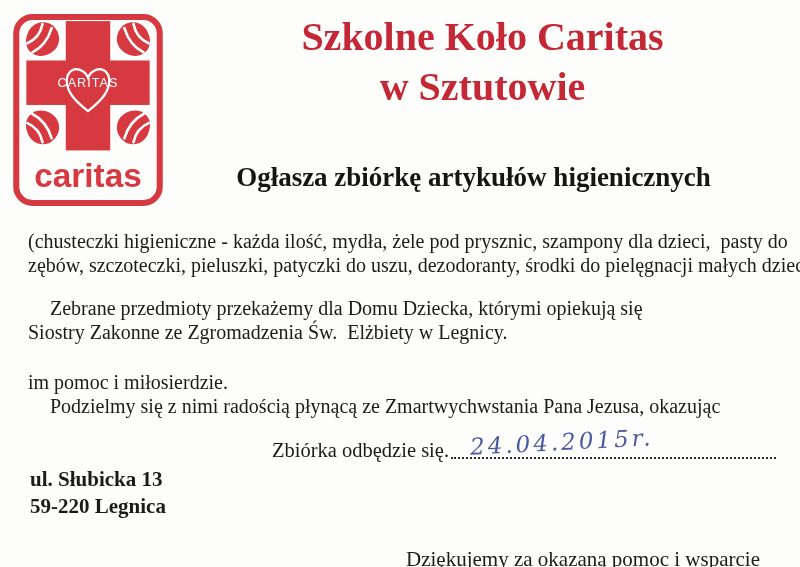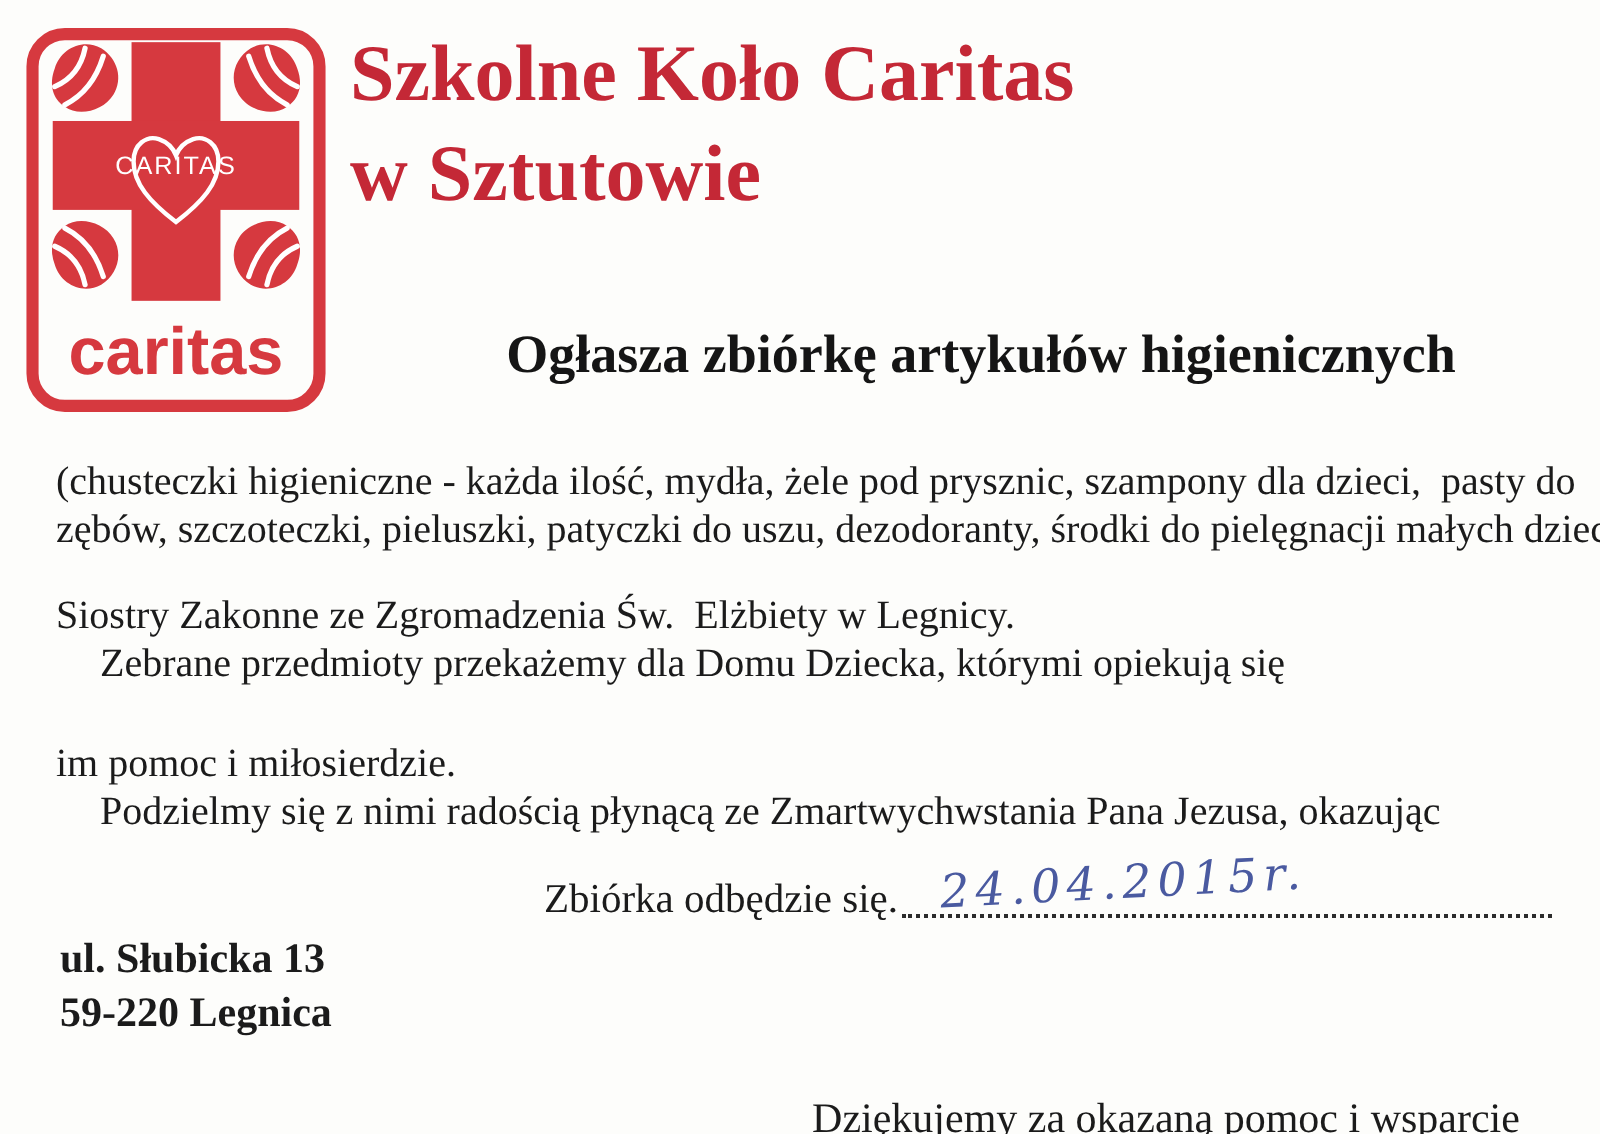--- a/index.html
+++ b/index.html
@@ -10,26 +10,26 @@
     overflow:hidden;
     font-family:"Liberation Serif", serif;
     color:#1b1b1b;
   }
   
   .logo{position:absolute;left:12px;top:13px;width:152px;height:194px;}
   .logo svg{width:100%;height:100%;display:block;}
   
   .title{
     position:absolute;left:175px;top:12px;width:615px;
-    text-align:left;font-weight:bold;font-size:40px;line-height:50px;
+    text-align:center;font-weight:bold;font-size:40px;line-height:50px;
     color:#c42836;
     font-family:Liberation Serif, serif;
   }
   .subtitle{
-    position:absolute;left:183px;top:160px;width:615px;
+    position:absolute;left:166px;top:160px;width:615px;
     text-align:center;font-weight:bold;font-size:27px;line-height:34px;
     color:#151515;
   }
   
   .body-text{position:absolute;left:28px;top:229px;width:766px;}
   .para{margin:0;}
   .para .line{white-space:pre;font-size:20px;line-height:24px;}
   .para .indent{padding-left:22px;}
   .gap-a{height:19px;}
   .gap-b{height:26px;}
@@ -115,22 +115,22 @@
 
   <div class="subtitle">Ogłasza zbiórkę artykułów higienicznych</div>
 
   <div class="body-text">
     <p class="para">
       <span class="line" style="display:block">(chusteczki higieniczne - każda ilość, mydła, żele pod prysznic, szampony dla dzieci,  pasty do</span>
       <span class="line" style="display:block">zębów, szczoteczki, pieluszki, patyczki do uszu, dezodoranty, środki do pielęgnacji małych dzieci ).</span>
     </p>
     <div class="gap-a"></div>
     <p class="para">
+      <span class="line indent" style="display:block">Zebrane przedmioty przekażemy dla Domu Dziecka, którymi opiekują się</span>
       <span class="line" style="display:block">Siostry Zakonne ze Zgromadzenia Św.  Elżbiety w Legnicy.</span>
-      <span class="line indent" style="display:block">Zebrane przedmioty przekażemy dla Domu Dziecka, którymi opiekują się</span>
     </p>
     <div class="gap-b"></div>
     <p class="para">
       <span class="line" style="display:block">im pomoc i miłosierdzie.</span>
       <span class="line indent" style="display:block">Podzielmy się z nimi radością płynącą ze Zmartwychwstania Pana Jezusa, okazując</span>
     </p>
   </div>
 
   <div class="collection-row">
     <span class="collection-label">Zbiórka odbędzie się.</span>

